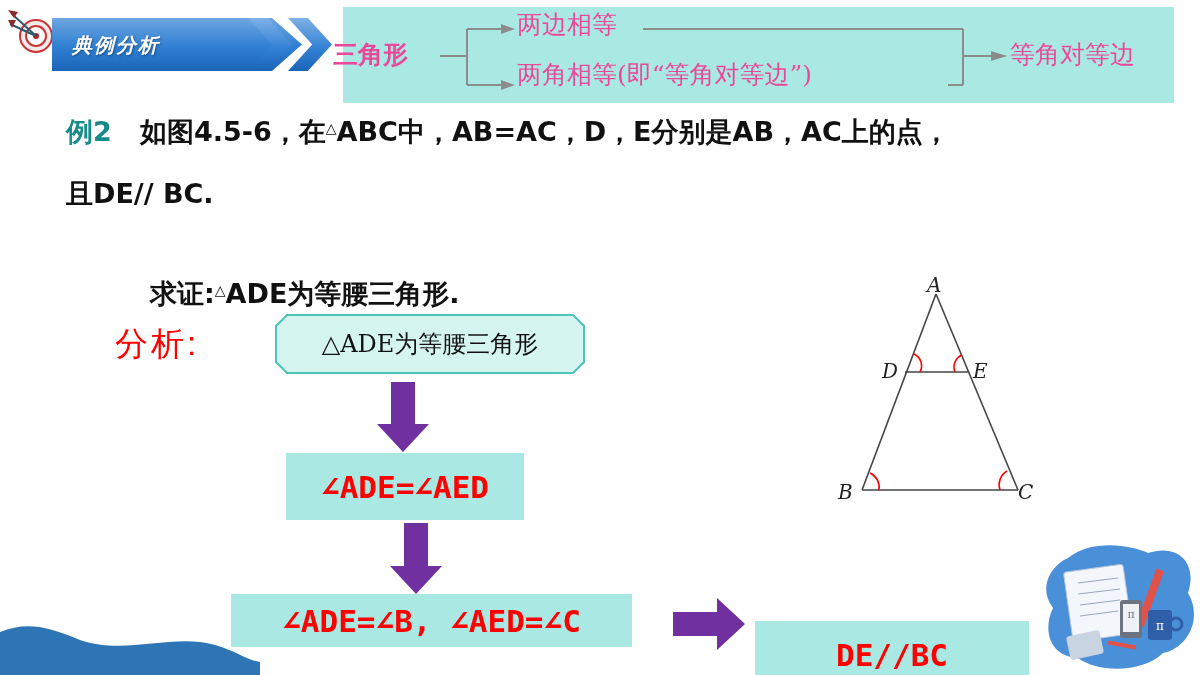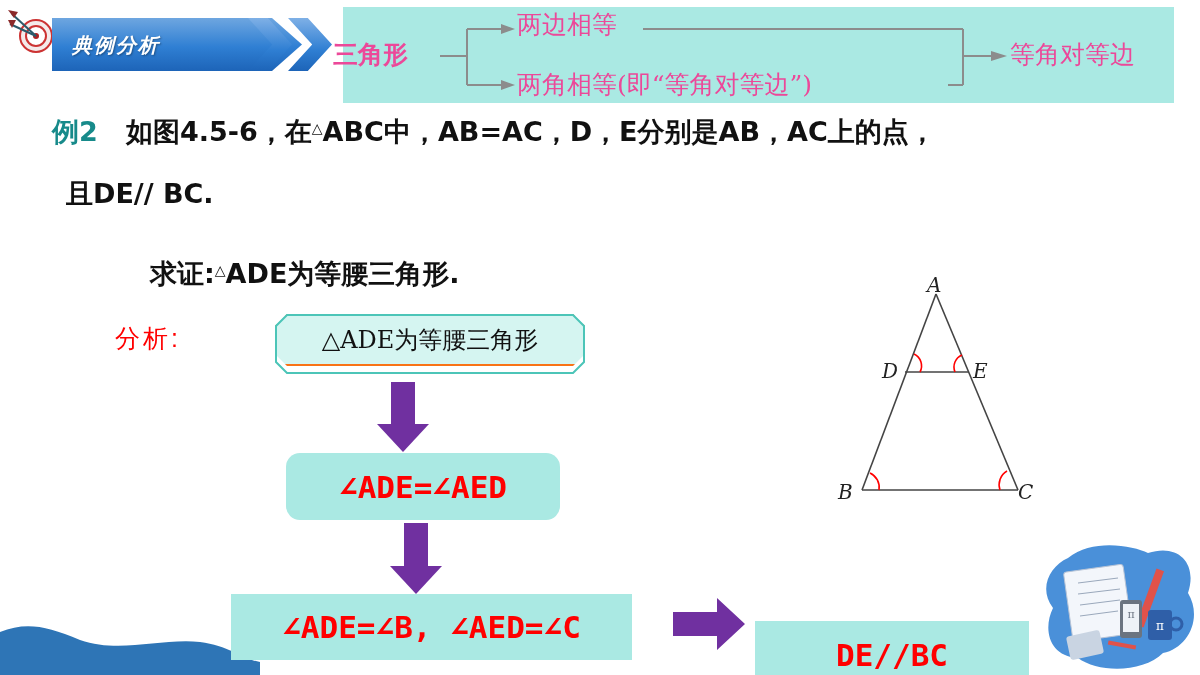--- a/index.html
+++ b/index.html
@@ -43,27 +43,27 @@
 
   
   .problem {
     font-family: "DejaVu Sans", "Liberation Sans", sans-serif;
     font-weight: bold; font-size: 27px; color: #111111; white-space: nowrap;
   }
   .example-tag { color: #178a8a; }
   .tri-small { font-size: 14px; vertical-align: 8px; font-weight: normal; }
 
   .analysis-label {
-    left: 115px; top: 322px; color: #ff0000; font-size: 25px;
+    left: 115px; top: 322px; color: #ff0000; font-size: 33px;
     font-family: Liberation Sans, sans-serif; letter-spacing: 3px;
   }
 
   
   .goal-box {
-    left: 275px; top: 314px; width: 310px; height: 52px;
+    left: 275px; top: 314px; width: 310px; height: 60px;
     background: #d5f5f1; border: 2px solid #f97316; box-sizing: border-box;
     clip-path: polygon(12px 0, calc(100% - 12px) 0, 100% 12px, 100% calc(100% - 12px), calc(100% - 12px) 100%, 12px 100%, 0 calc(100% - 12px), 0 12px);
     display: flex; align-items: center; justify-content: center;
     font-family: "DejaVu Serif", "Liberation Serif", serif; font-size: 24px; color: #111;
   }
   .goal-border {
     left: 275px; top: 314px; width: 310px; height: 60px;
   }
   .step-box {
     background: #aae9e3;
@@ -107,73 +107,73 @@
 </svg>
 
 <div class="abs banner"></div>
 <div class="abs banner-title">典例分析</div>
 <div class="abs chev" style="left:248px;"></div>
 <div class="abs chev" style="left:288px;"></div>
 
 <div class="abs concept"></div>
 <div class="abs concept-text" style="left:333px; top:40px;font-weight:bold;">三角形</div>
 <div class="abs concept-text" style="left:517px; top:10px;">两边相等</div>
-<div class="abs concept-text" style="left:517px; top:70px;">两角相等(即“等角对等边”)</div>
+<div class="abs concept-text" style="left:517px; top:60px;">两角相等(即“等角对等边”)</div>
 <div class="abs concept-text" style="left:1010px; top:40px;">等角对等边</div>
 <svg class="abs" style="left:343px; top:7px;" width="831" height="96">
   <g stroke="#8c8c8c" stroke-width="2" fill="none">
     <line x1="97" y1="49" x2="124" y2="49"></line>
     <line x1="124" y1="22" x2="124" y2="78"></line>
     <line x1="124" y1="22" x2="160" y2="22"></line>
     <line x1="124" y1="78" x2="160" y2="78"></line>
     <line x1="300" y1="22" x2="620" y2="22"></line>
     <line x1="605" y1="78" x2="620" y2="78"></line>
     <line x1="620" y1="22" x2="620" y2="78"></line>
     <line x1="620" y1="49" x2="650" y2="49"></line>
   </g>
   <g fill="#8c8c8c">
     <polygon points="158,17 172,22 158,27"></polygon>
     <polygon points="158,73 172,78 158,83"></polygon>
     <polygon points="648,44 664,49 648,54"></polygon>
   </g>
 </svg>
 
-<div class="abs problem" style="left:52px; top:114px;">
+<div class="abs problem" style="left:66px; top:114px;">
   <span class="example-tag">例2</span>&nbsp;&nbsp;
   <span>如图4.5-6，在</span><span class="tri-small">△</span><span>ABC中，AB=AC，D，E分别是AB，AC上的点，</span>
 </div>
 <div class="abs problem" style="left:66px; top:176px;text-align:center;">且DE// BC.</div>
-<div class="abs problem" style="left:150px; top:256px;">
+<div class="abs problem" style="left:150px; top:276px;">
   <span>求证:</span><span class="tri-small">△</span><span>ADE为等腰三角形.</span>
 </div>
 
 <div class="abs analysis-label">分析:</div>
 
 <div class="abs goal-box">△ADE为等腰三角形</div>
 <svg class="abs goal-border" width="310" height="60">
   <polygon points="12,1 298,1 309,12 309,48 298,59 12,59 1,48 1,12" fill="none" stroke="#4cc5b8" stroke-width="2"></polygon>
 </svg>
 
 <div class="abs arrow-down" style="left:377px; top:382px; height:70px;">
   <div class="shaft" style="height:44px;"></div>
   <div class="head" style="top:42px;"></div>
 </div>
 
-<div class="abs step-box" style="left:286px; top:453px; width:274px; height:67px;border-radius:14px;">∠ADE=∠AED</div>
+<div class="abs step-box" style="left:286px; top:453px; width:238px; height:67px;">∠ADE=∠AED</div>
 
 <div class="abs arrow-down" style="left:390px; top:523px; height:72px;">
   <div class="shaft" style="height:44px;"></div>
   <div class="head" style="top:43px;"></div>
 </div>
 
 <svg class="abs wave" viewBox="0 0 260 55" preserveAspectRatio="none">
   <path d="M0,12 C25,2 45,5 80,20 C120,34 160,18 200,22 C230,26 245,40 260,42 L260,55 L0,55 Z" fill="#2e75b6"></path>
 </svg>
 
-<div class="abs step-box" style="left:231px; top:594px; width:401px; height:66px;">∠ADE=∠B, ∠AED=∠C</div>
+<div class="abs step-box" style="left:231px; top:594px; width:401px; height:53px;">∠ADE=∠B, ∠AED=∠C</div>
 
 <svg class="abs arrow-right" viewBox="0 0 72 52">
   <polygon points="0,14 44,14 44,0 72,26 44,52 44,38 0,38" fill="#7030a0"></polygon>
 </svg>
 
 <div class="abs step-box" style="left:755px; top:581px; width:274px; height:67px;margin-top:40px;">DE//BC</div>
 
 <svg class="abs figure" viewBox="0 0 230 240">
   <g stroke="#444" stroke-width="1.6" fill="none">
     <line x1="106" y1="26" x2="32" y2="222"></line>

